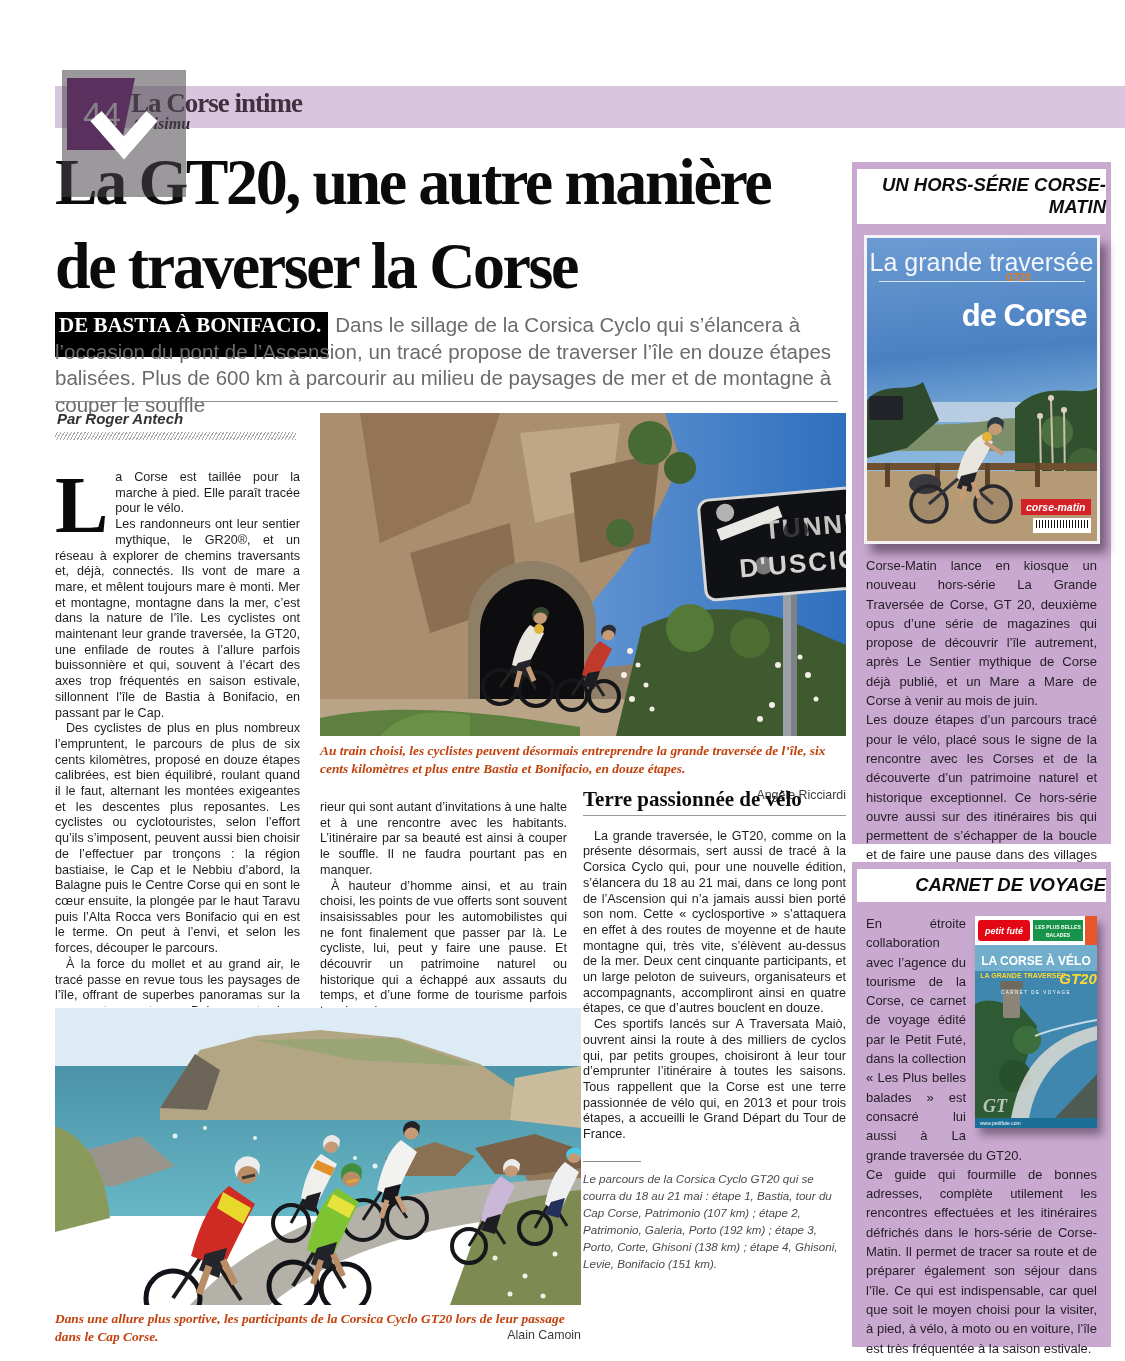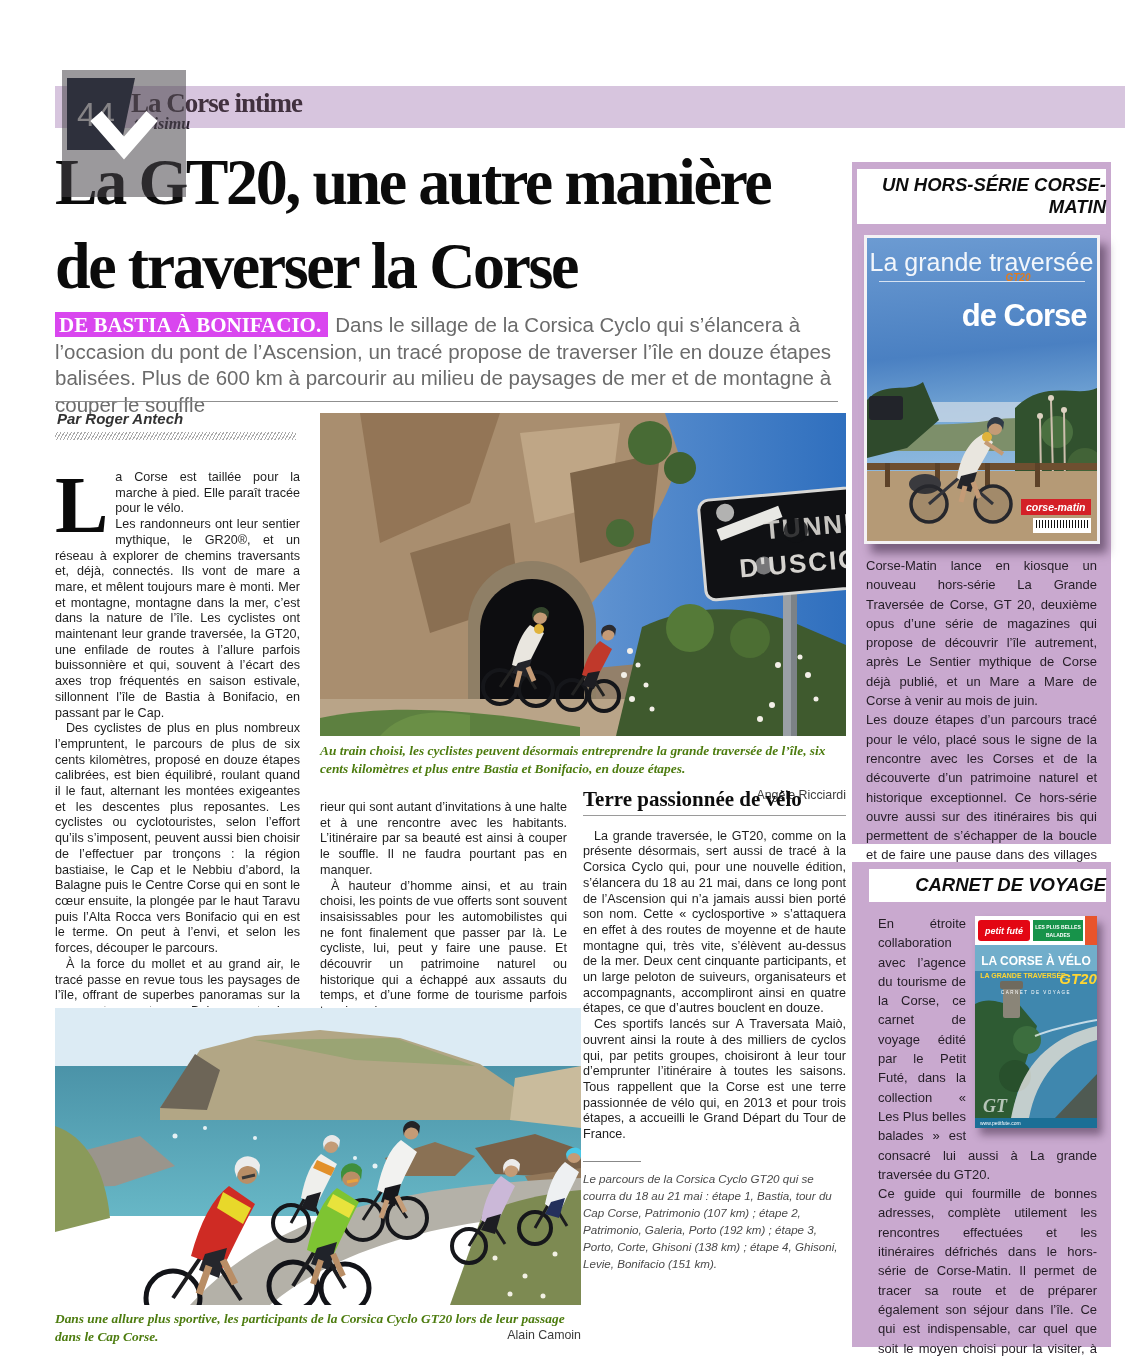--- a/index.html
+++ b/index.html
@@ -1,38 +1,38 @@
 <!DOCTYPE html>
 <html><head>
 <meta charset="utf-8">
 <style>
   html,body{margin:0;padding:0;background:#ffffff;}
   #page{position:relative;width:1125px;height:1361px;background:#fff;overflow:hidden;
         font-family:"Liberation Sans",sans-serif;color:#1f1f1f;}
 
   
   .topbar{position:absolute;left:55px;top:86px;right:0;height:42px;background:#d7c5de;}
-  .pagebox{position:absolute;left:55px;top:78px;width:68px;height:72px;background:#0f172a;
+  .pagebox{position:absolute;left:55px;top:78px;width:68px;height:72px;background:#701a75;
            clip-path:polygon(0 0,100% 0,78% 100%,0 100%);color:#cfcfcf;
-           font-size:34px;display:flex;align-items:center;padding-left:10px;box-sizing:border-box;margin-left:12px;}
+           font-size:34px;display:flex;align-items:center;padding-left:16px;box-sizing:border-box;margin-left:12px;}
   .rubric{position:absolute;left:131px;top:88px;font-family:"Liberation Serif",serif;
           font-weight:bold;font-size:27px;letter-spacing:-1px;color:#41313f;}
   .sectionlbl{position:absolute;left:134px;top:115px;font-family:"Liberation Serif",serif;
           font-style:italic;font-weight:bold;font-size:16px;color:#2c2230;}
   .overlay-sq{position:absolute;left:62px;top:70px;width:124px;height:127px;
           background:rgba(72,70,74,0.55);z-index:5;}
   .overlay-sq svg{position:absolute;left:26px;top:40px;}
 
   
   .headline{position:absolute;left:55px;top:140px;width:800px;font-family:"Liberation Serif",serif;
             font-weight:bold;font-size:66px;line-height:84px;letter-spacing:-2.5px;color:#0b0b0b;
             transform:scaleX(.97);transform-origin:left top;}
   .lede{position:absolute;left:55px;top:312px;width:788px;font-size:20.5px;line-height:26.5px;color:#6b6b6b;}
-  .lede .tag{background:#d946ef;color:#fff;font-family:"Liberation Serif",serif;font-weight:bold;
-             font-size:21px;padding:1px 7px 0 4px;margin-right:7px;margin-top:39px;}
+  .lede .tag{background:#000000;color:#fff;font-family:"Liberation Serif",serif;font-weight:bold;
+             font-size:21px;padding:1px 7px 20px 4px;margin-right:7px;margin-top:39px;}
   .mainrule{position:absolute;left:55px;top:401px;width:783px;border-top:1px solid #8f8f8f;}
   .byline{position:absolute;left:57px;top:410px;font-size:15px;font-weight:bold;font-style:italic;color:#333;}
   .hatch{position:absolute;left:55px;top:432px;width:241px;height:8px;
          background:repeating-linear-gradient(-60deg,#a9a9a9 0 1px,#ffffff 1px 3px);}
 
   
   .bodycol{position:absolute;font-size:12.6px;line-height:15.7px;text-align:justify;color:#1e1e1e;}
   .bodycol p{margin:0;}
   .bodycol p.ind{text-indent:11px;}
   .dropcap{float:left;font-family:"Liberation Serif",serif;font-weight:bold;font-size:80px;
@@ -42,28 +42,28 @@
   #col3{left:583px;top:792px;width:263px;}
   .colhead{font-family:"Liberation Serif",serif;font-weight:bold;font-size:21px;color:#0c0c0c;
            padding-bottom:7px;border-bottom:1px solid #9a9a9a;margin:0 0 13px 0;text-align:left;}
   .notesep{width:58px;border-top:1px solid #888;margin:18px 0 8px 0;}
   .note{font-style:italic;font-size:11.6px;line-height:17px;color:#4a4a4a;text-align:left;}
 
   
   .photo{position:absolute;display:block;}
   .capwrap{position:absolute;}
   .cap{margin:0;font-family:"Liberation Serif",serif;font-weight:bold;font-style:italic;
-       font-size:13.4px;line-height:17.5px;color:#4d7c0f;}
+       font-size:13.4px;line-height:17.5px;color:#c2410c;}
   .credit{text-align:right;font-size:12.4px;color:#3c3c3c;margin-top:11px;}
   .credit-abs{position:absolute;right:0;bottom:3px;font-size:12.4px;color:#3c3c3c;}
 
   
   .panel{position:absolute;left:852px;width:259px;background:#c9a9cf;box-sizing:border-box;}
   #panel1{top:162px;height:682px;}
-  #panel2{top:862px;height:485px;padding-left:12px;}
+  #panel2{top:862px;height:485px;}
   .panelhead{margin:7px 5px 0 5px;background:#fff;text-align:right;font-style:italic;
              font-weight:bold;font-size:18.5px;color:#0d0d0d;padding:5px 0 6px 0;}
   .ptext{margin:12px 14px 0 14px;font-size:13px;line-height:19.3px;text-align:justify;color:#241d26;}
   .ptext p{margin:0;}
   .pricesep{width:55px;border-top:1px solid #6b5b70;margin:16px 0 6px 14px;}
   .price{margin:0 14px;font-style:italic;font-size:12.3px;color:#362c3a;}
 
   
   .cover1{position:relative;margin:11px auto 0 auto;width:230px;height:303px;
           border:3px solid #f4f2f5;box-shadow:7px 9px 9px rgba(40,20,45,.5);

